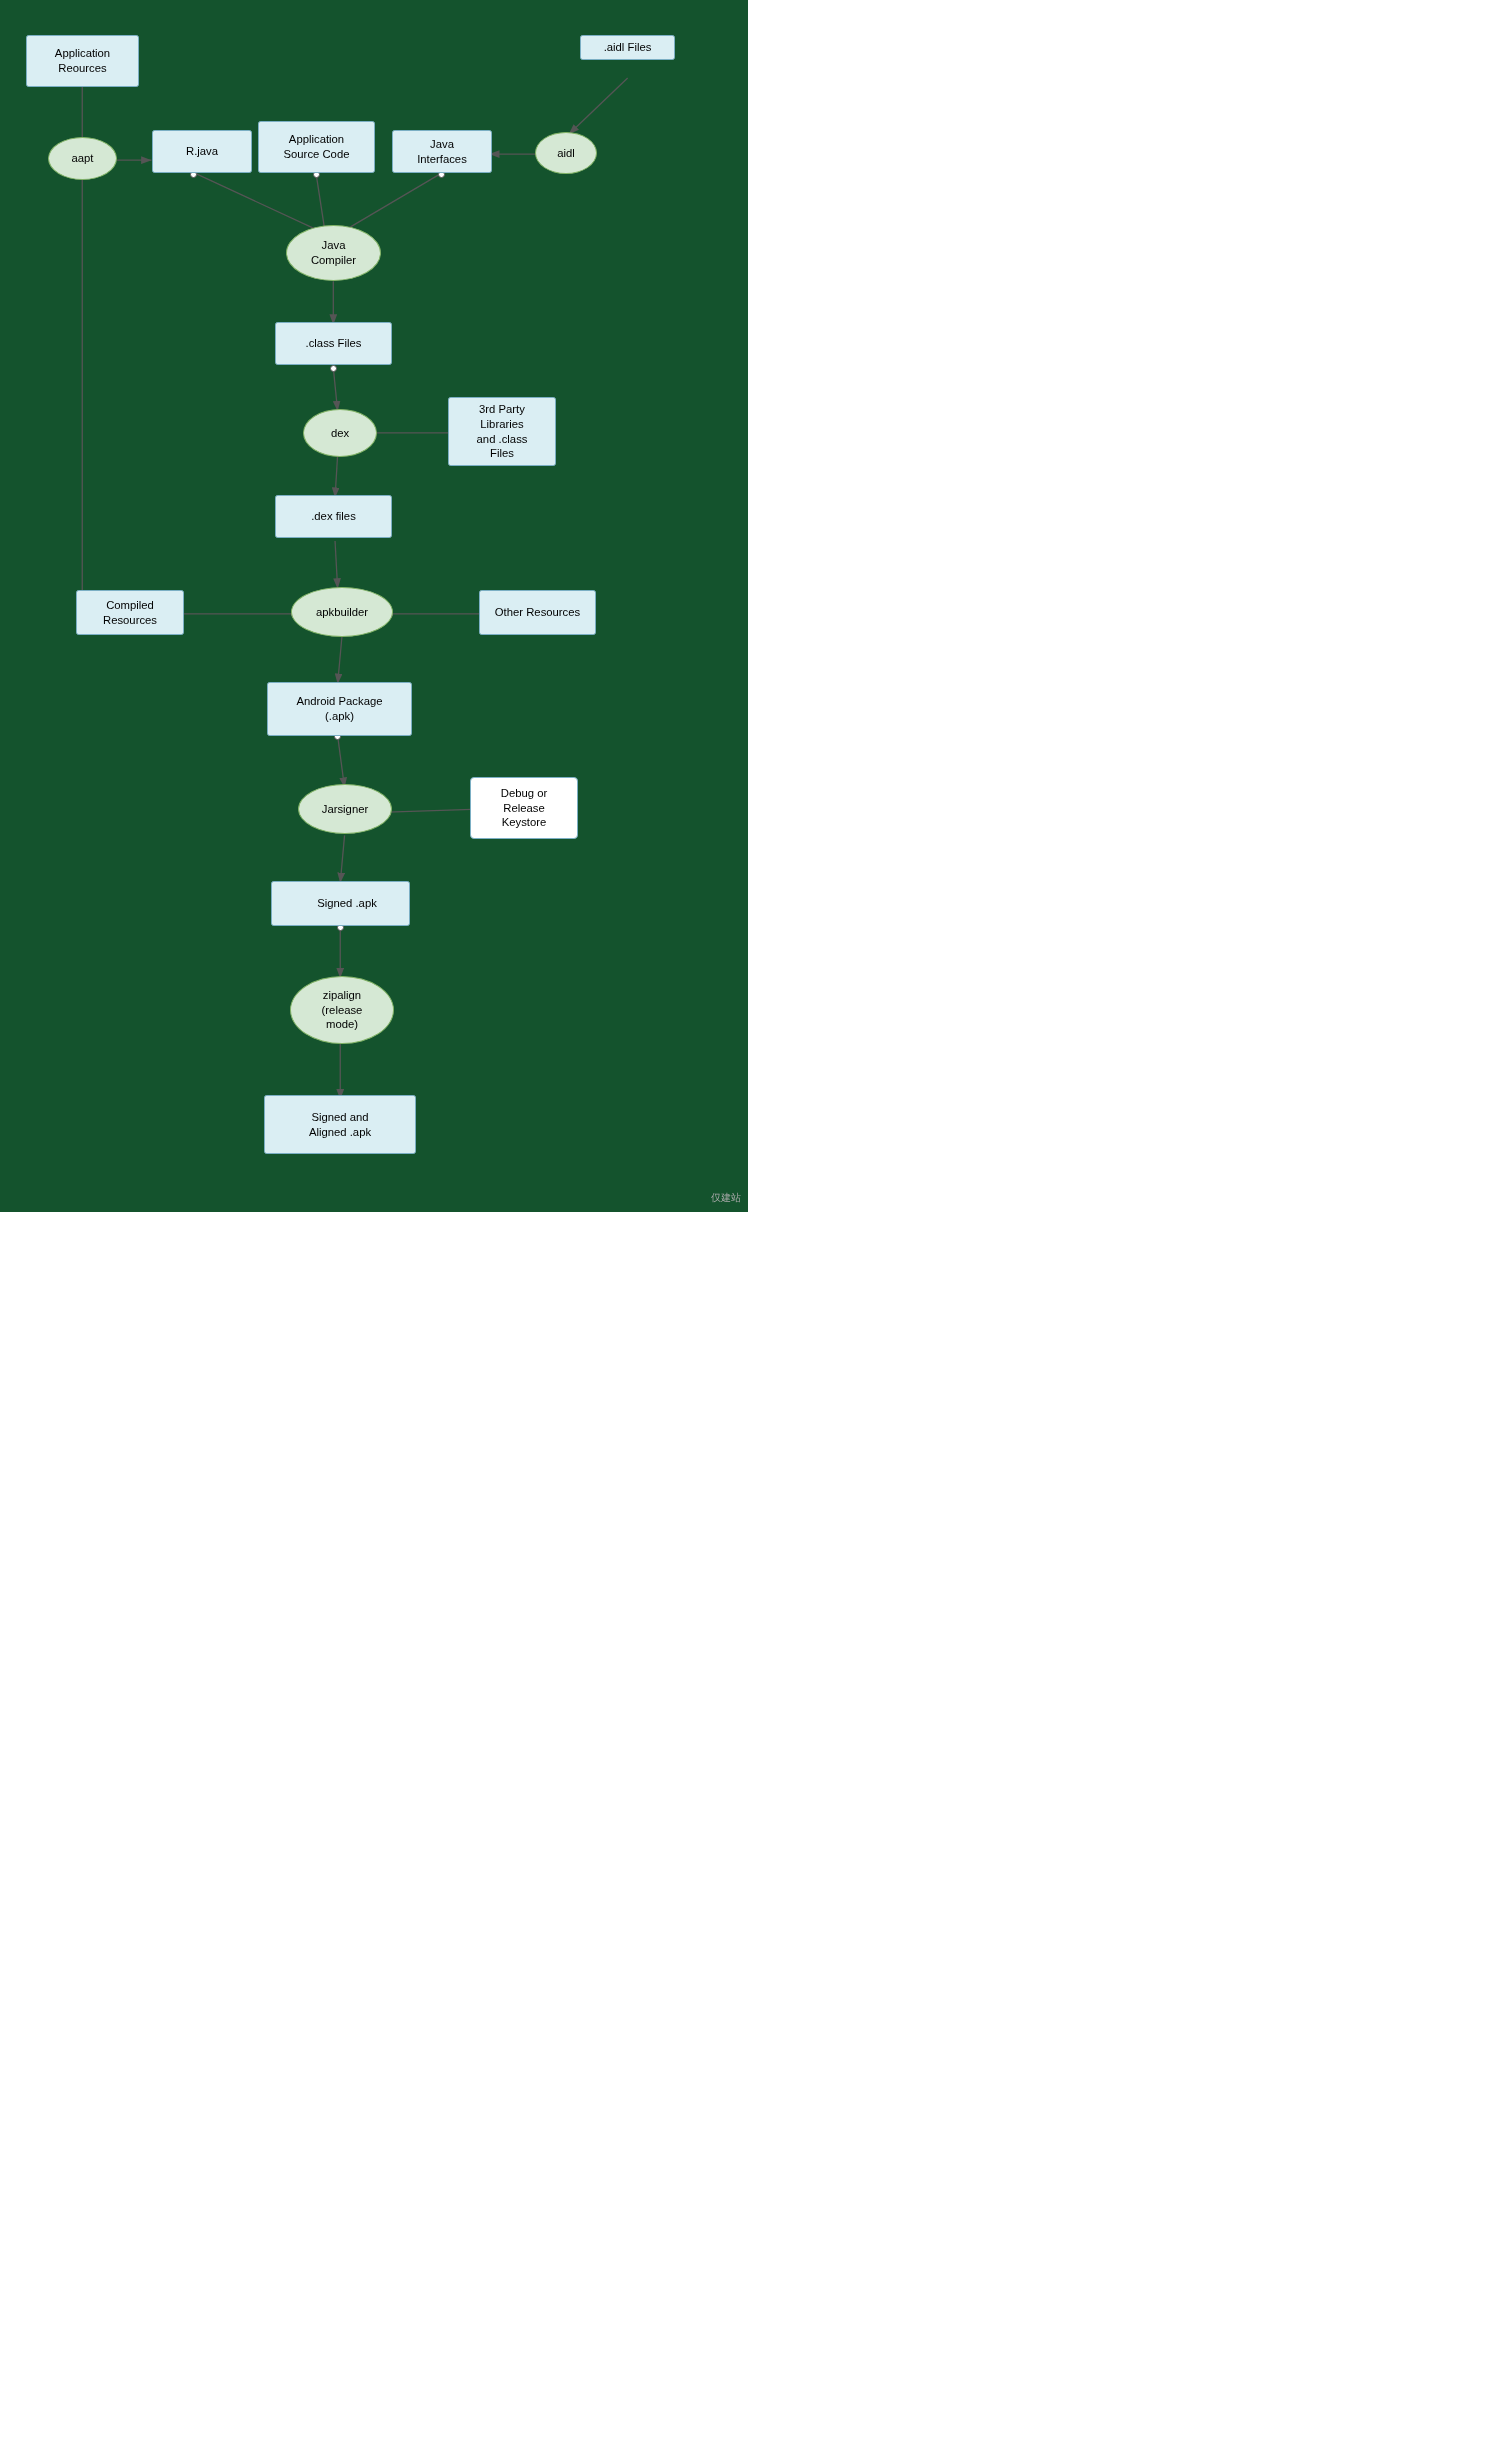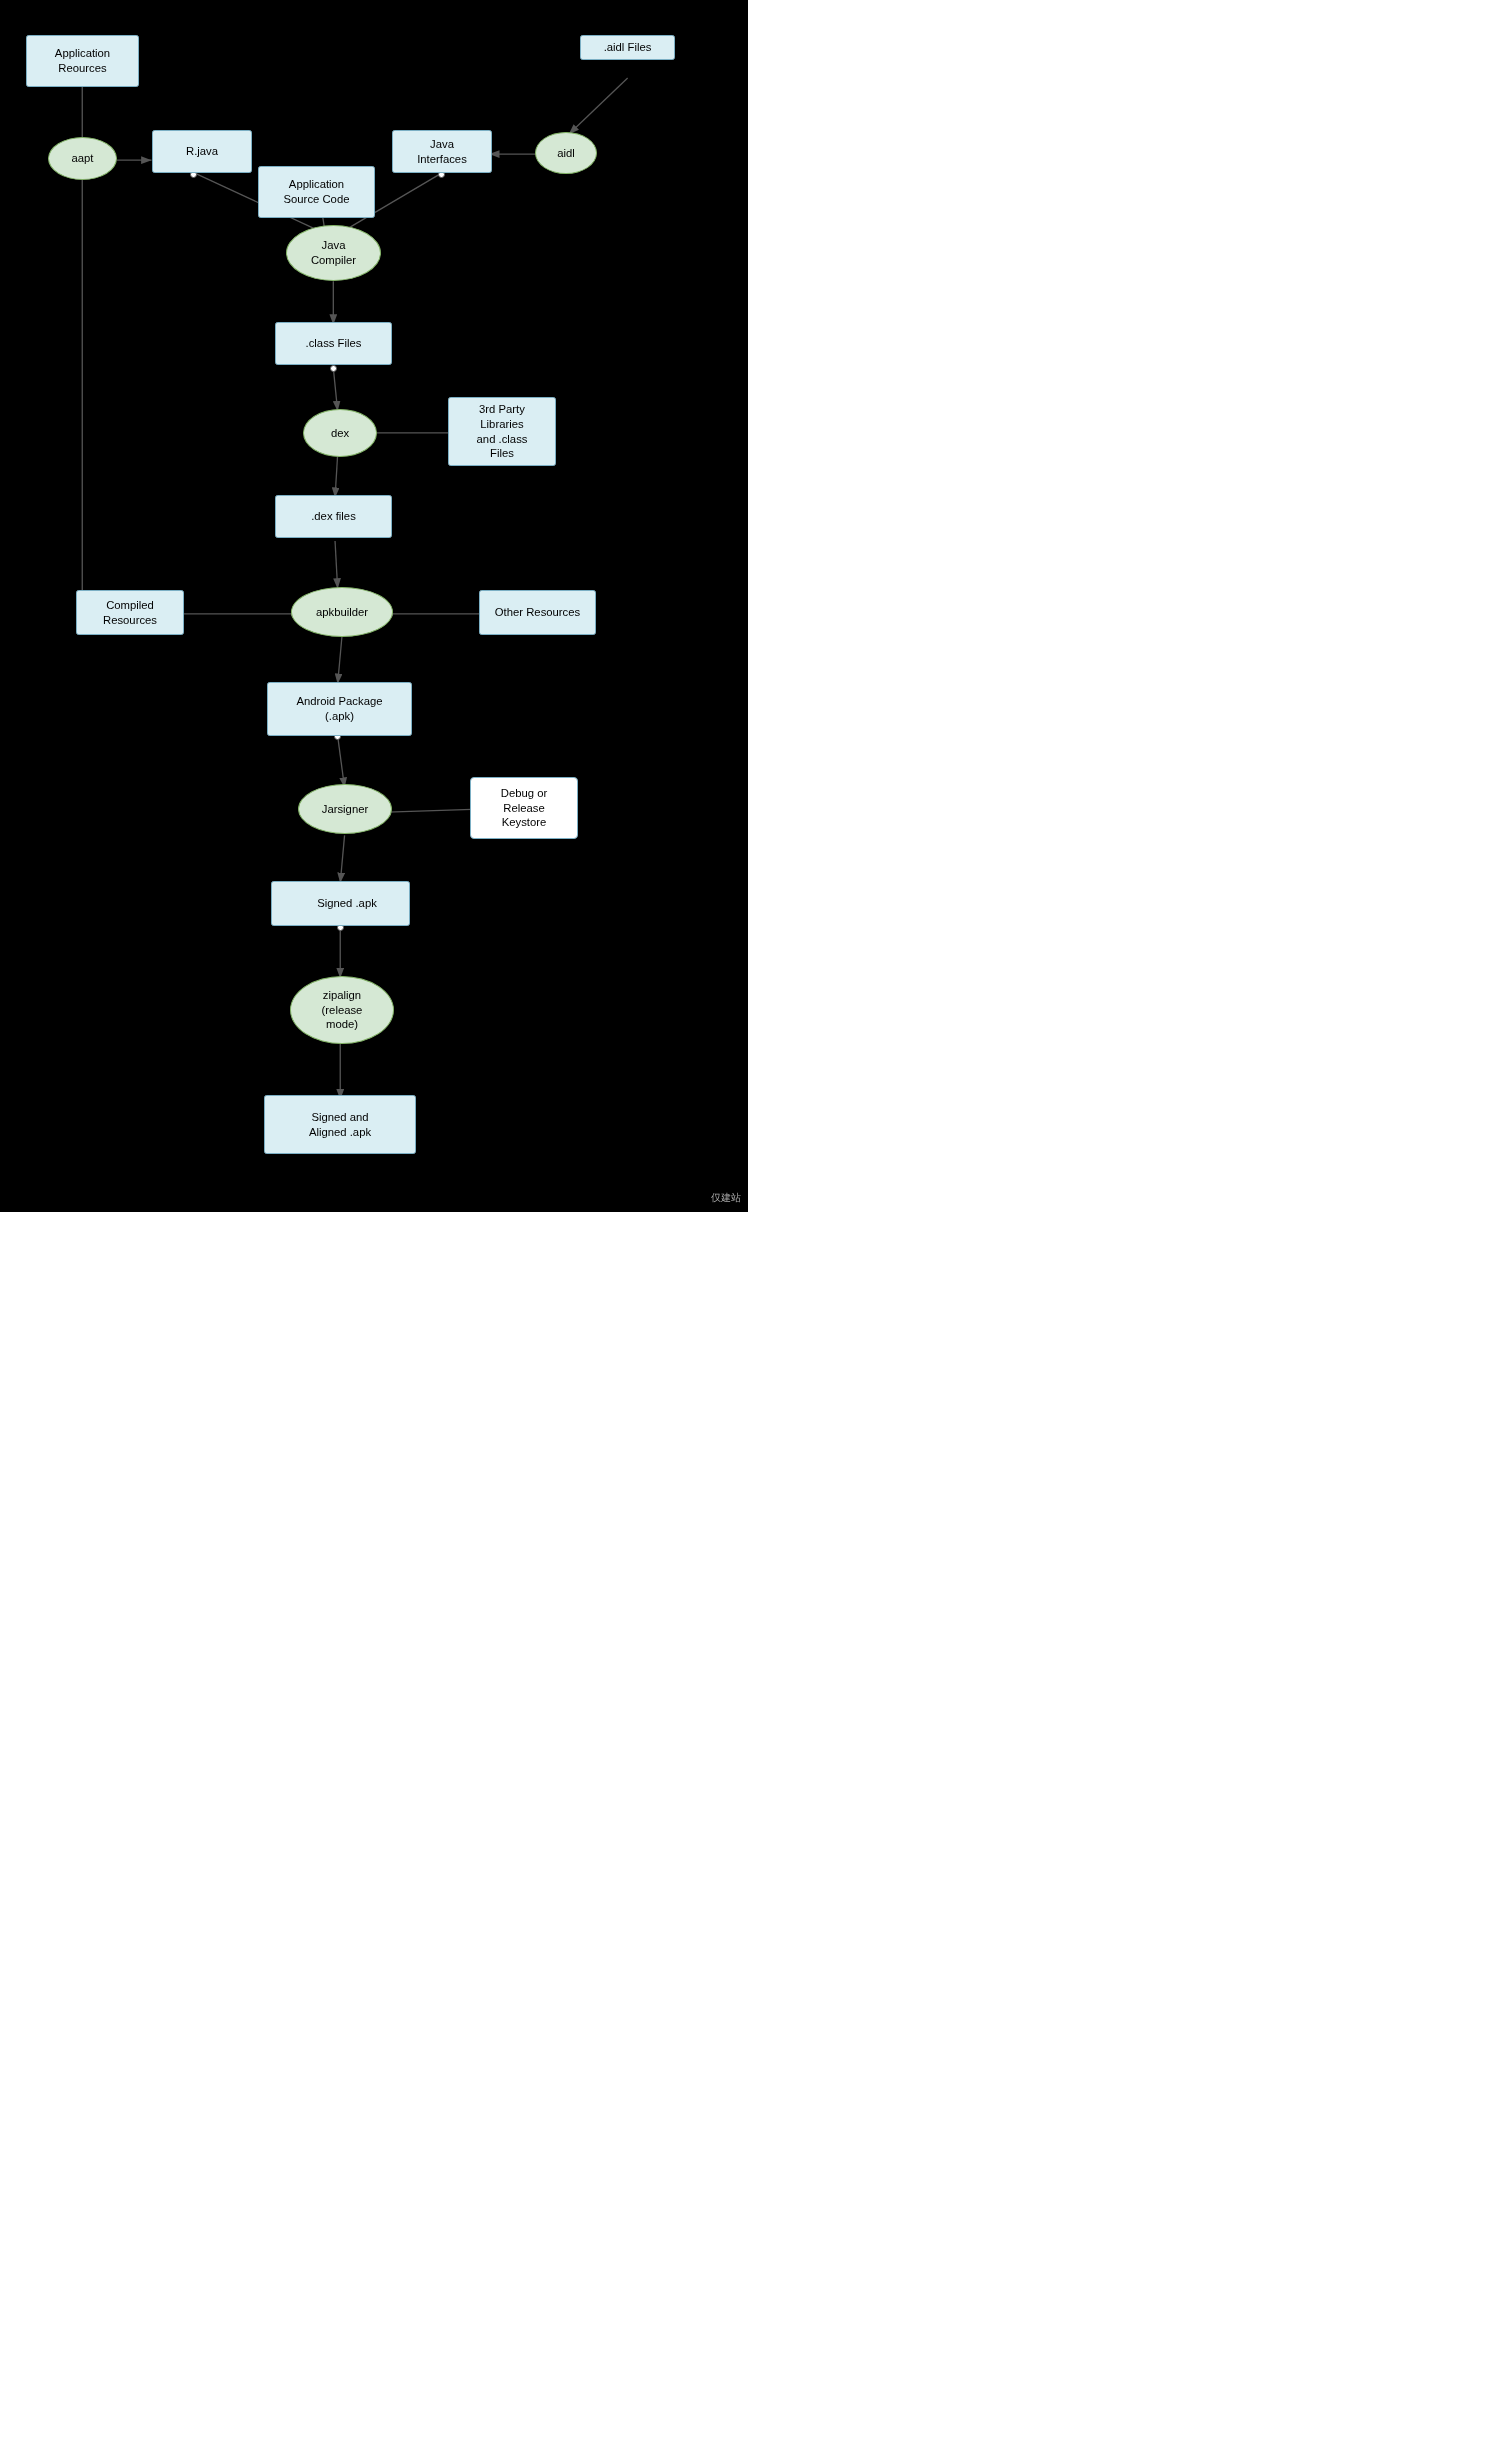--- a/index.html
+++ b/index.html
@@ -9,21 +9,21 @@
       width: 748px;
       min-height: 1231px;
       position: relative;
       overflow-x: hidden;
     }
 
     .diagram-container {
       position: relative;
       width: 748px;
       min-height: 1212px;
-      background: #000000;
+      background: #14532d;
     }
 
     
     .rect-node {
       position: absolute;
       background: #daeef3;
       border: 1.3px solid #7bafc4;
       border-radius: 2.6px;
       display: flex;
       align-items: center;
@@ -177,21 +177,21 @@
 
   <div class="rect-node" style="left:26px; top:35px; width:113px; height:52px;">Application
 Reources</div>
 
   <div class="rect-node" style="left:580px; top:35px; width:95px; height:25px;">.aidl Files</div>
 
   <div class="oval-node" style="left:48px; top:137px; width:69px; height:43px;">aapt</div>
 
   <div class="rect-node" style="left:152px; top:130px; width:100px; height:43px;">R.java</div>
 
-  <div class="rect-node" style="left:258px; top:121px; width:117px; height:52px;margin-top:45px;">Application<br>Source Code</div>
+  <div class="rect-node" style="left:258px; top:121px; width:117px; height:52px;">Application<br>Source Code</div>
 
   <div class="rect-node" style="left:392px; top:130px; width:100px; height:43px;">Java<br>Interfaces</div>
 
   <div class="oval-node" style="left:535px; top:132px; width:62px; height:42px;">aidl</div>
 
   <div class="oval-node" style="left:286px; top:225px; width:95px; height:56px;">Java<br>Compiler</div>
 
   <div class="rect-node" style="left:275px; top:322px; width:117px; height:43px;text-align:center;">.class Files</div>
 
   <div class="oval-node" style="left:303px; top:409px; width:74px; height:48px;">dex</div>

